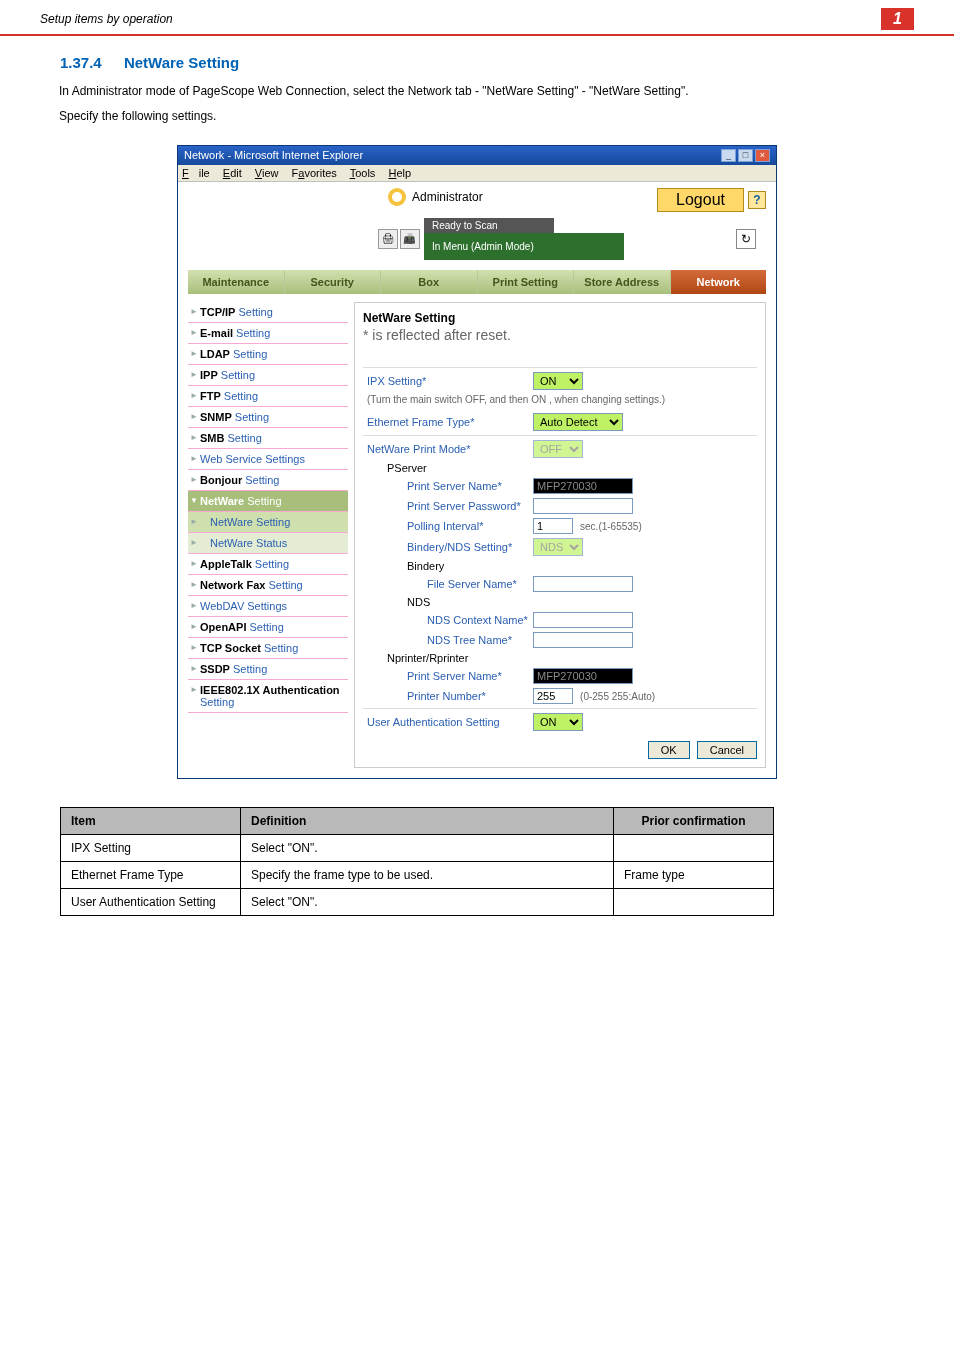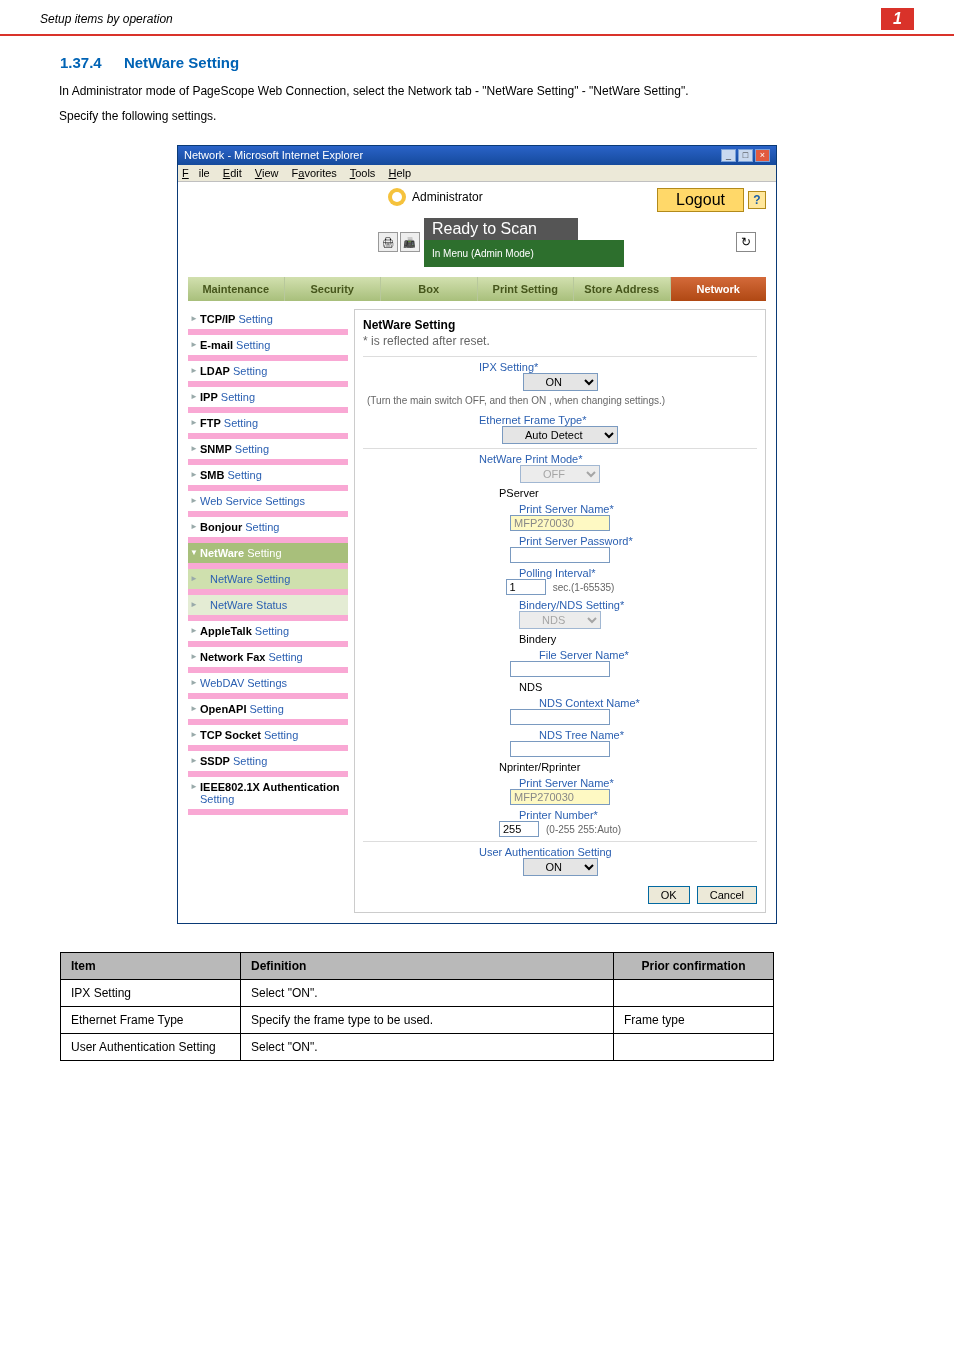--- a/index.html
+++ b/index.html
@@ -114,21 +114,21 @@
     gap: 0;
   }
   .status-icons { display:flex; gap:2px; }
   .status-icons .sicon {
     width:20px; height:20px; border:1px solid #999; background:#eee;
     font-size:10px; display:flex; align-items:center; justify-content:center;
   }
   .status-text-col { margin-left:4px; }
   .ready-scan {
     background:#555; color:#fff;
-    font-size:16px; padding:2px 8px; width:154px;
+    font-size:10px; padding:2px 8px; width:130px;
   }
   .in-menu {
     background:#2d6f2d; color:#fff;
     font-size:10px; padding:8px 8px; width:200px;
   }
   .reload-btn {
     margin-left: auto;
     width:20px; height:20px;
     border:1px solid #888; background:#fff;
     display:flex; align-items:center; justify-content:center;
@@ -162,21 +162,21 @@
   .work {
     display:flex;
     margin: 8px 10px 10px 10px;
     gap: 6px;
   }
   .sidebar {
     width: 160px;
     font-size: 11px;
   }
   .sidebar .nav-item {
-    border-bottom: 6px solid #f9a8d4;
+    border-bottom: 1px solid #f9a8d4;
     padding: 4px 4px 4px 12px;
     position: relative;
     background: #fff;
     cursor: pointer;
   }
   .sidebar .nav-item::before {
     content: "►";
     position:absolute; left:2px; top:5px;
     font-size:8px; color:#9aa;
   }
@@ -198,46 +198,45 @@
 
   
   .content {
     flex:1;
     border: 1px solid #ccc;
     padding: 8px;
     font-size: 11px;
     background:#fff;
   }
   .content h3 { font-size:12px; font-weight:bold; margin-bottom:2px; }
-  .content .note { font-size:12px; color:#666; margin-bottom:8px; }
+  .content .note { font-size:14px; color:#666; margin-bottom:24px; }
   .form-row {
     display:flex; align-items:center;
     padding: 2px 0;
-    flex-direction: column;
   }
   .form-row .flabel {
     width: 170px;
     padding-left: 4px;
   }
   .form-row .findent-1 { padding-left: 24px; width: 170px; }
   .form-row .findent-2 { padding-left: 44px; width: 170px; }
   .form-row .findent-3 { padding-left: 64px; width: 170px; }
   .blue-lbl { color: #2a5fb1; }
   .black-lbl { color:#000; }
   .form-row .fcontrol { flex:1; }
   .sel {
-    border:1px solid #7a9ac0; background:#e5e5e5;
-    font-size:11px; padding:1px 18px;
+    border:1px solid #7a9ac0; background:#bef264;
+    font-size:11px; padding:1px 2px;
     min-width: 50px;
   }
   .txt {
     border:1px solid #7a9ac0; background:#fff;
     font-size:11px; padding:1px 3px; width: 100px;
   }
-  .txt.dis { background:#fef9c3; color:#888; }
+  .txt.dis { background:#000000; color:#888; }
   .subnote { font-size:10px; color:#666; margin-left:4px; }
   .subtext-row { font-size:10px; color:#666; padding:2px 0 6px 4px; }
 
   .divider { border-top:1px solid #ddd; margin: 2px 0; }
 
   .btn-row { text-align:right; padding-top:8px; }
   .btn {
     background:#ece9d8;
     border:1px solid #0369a1;
     font-size:11px; padding:2px 12px;

